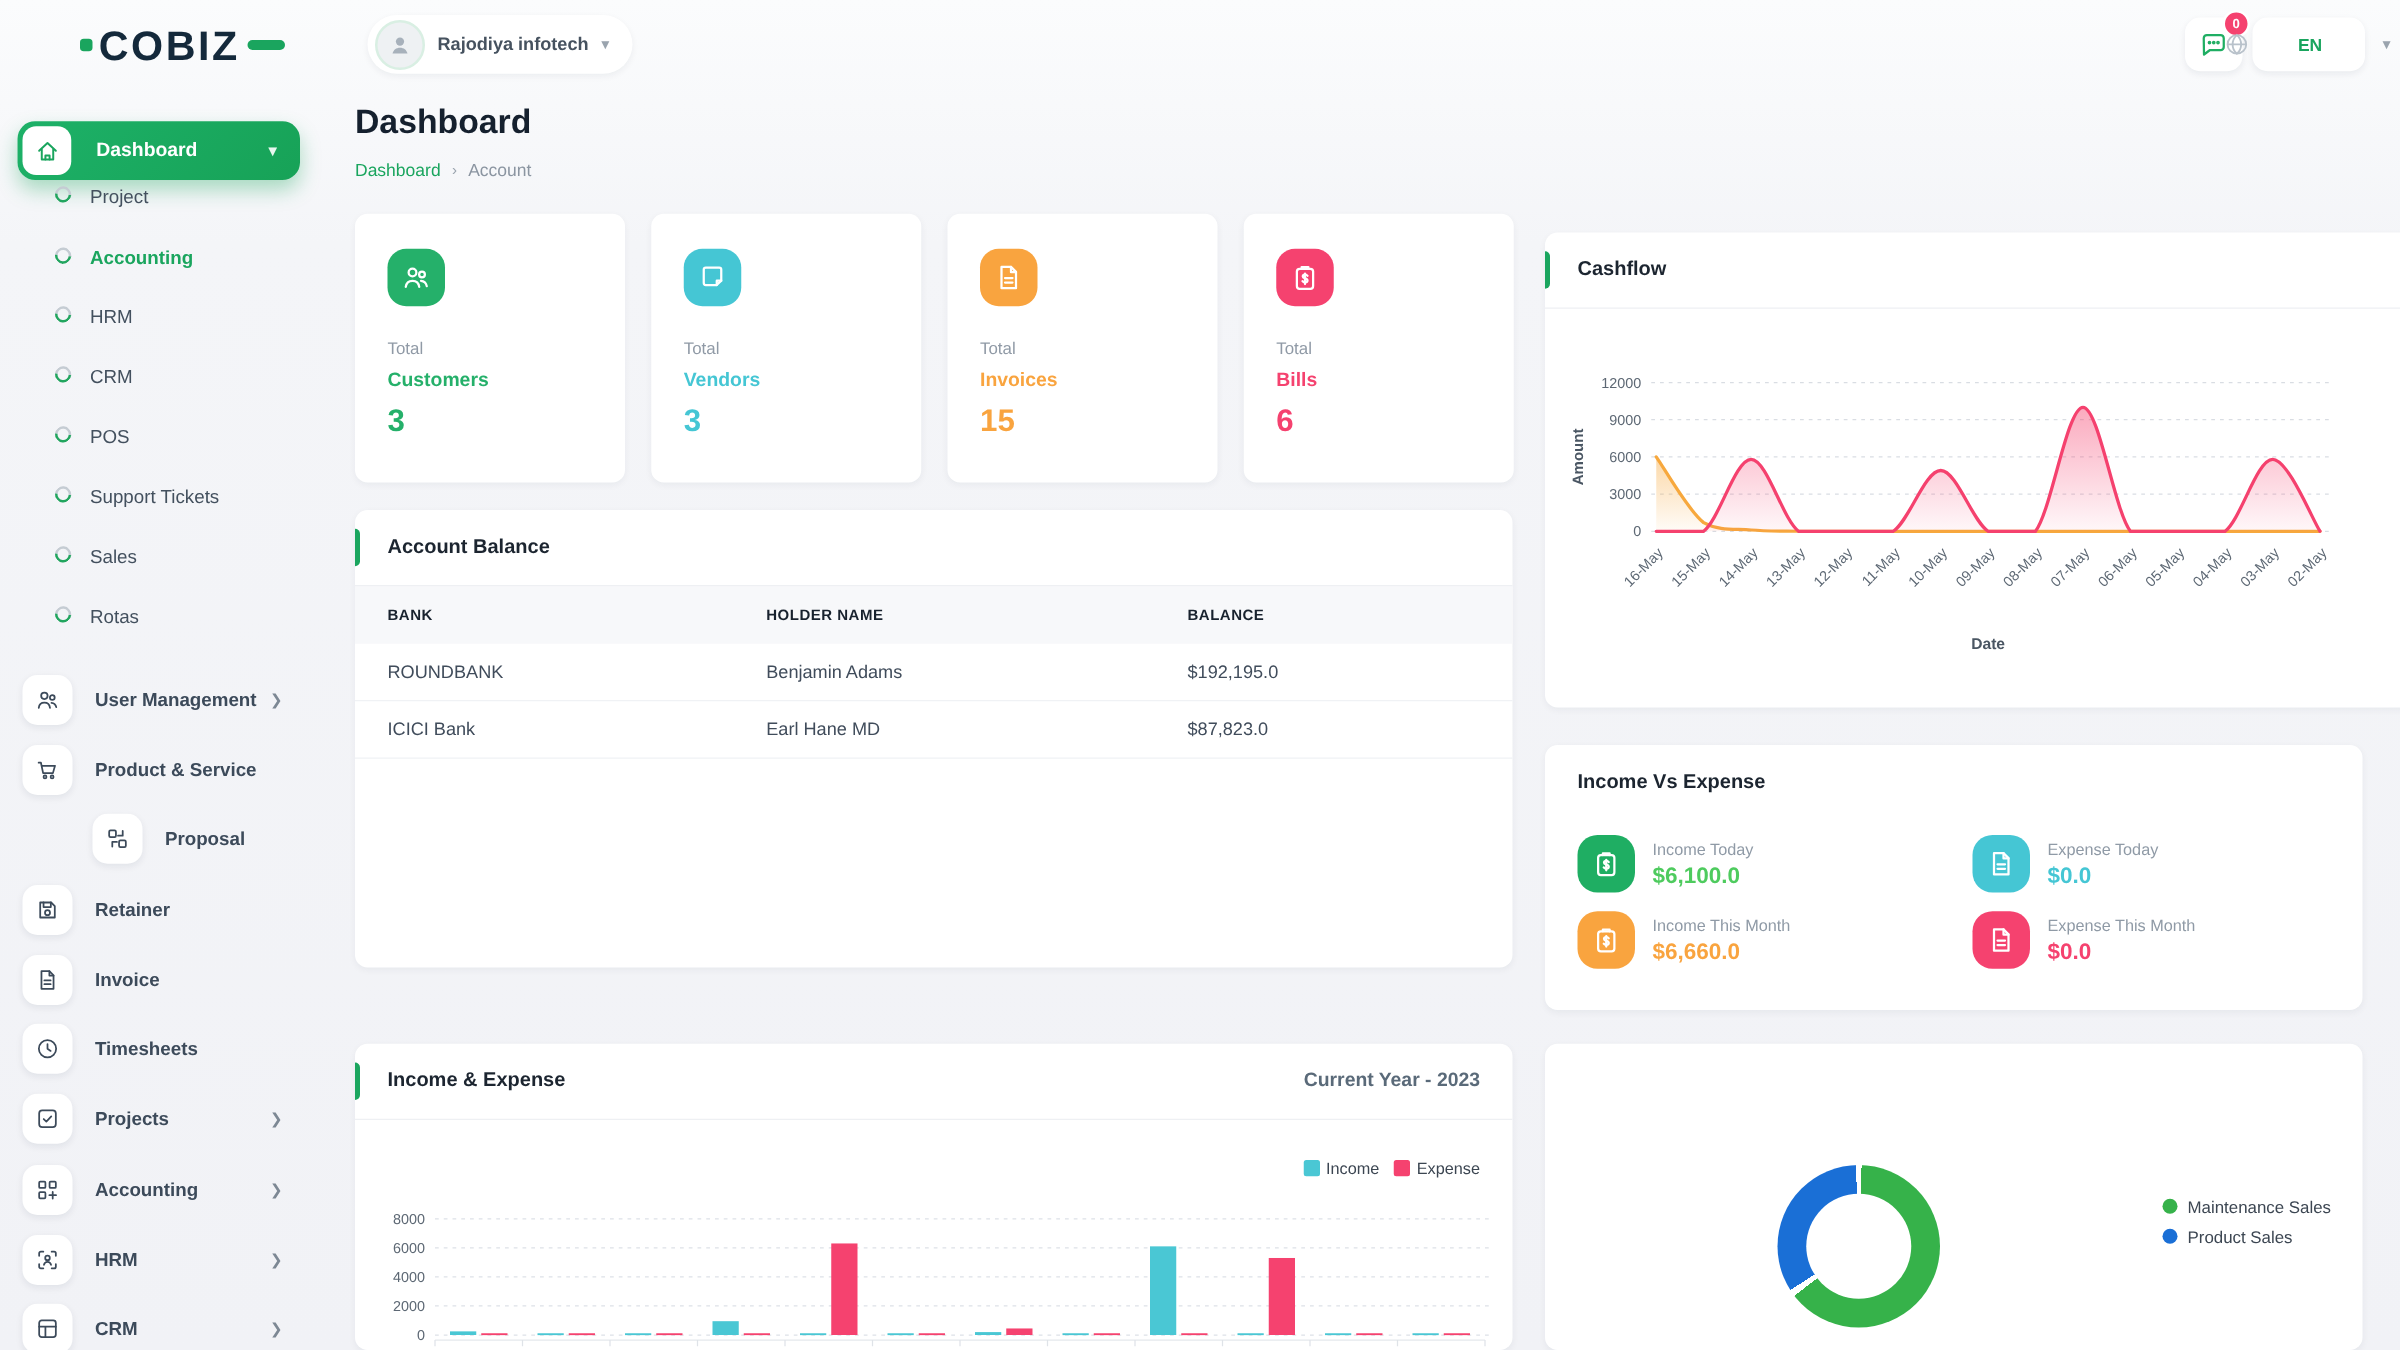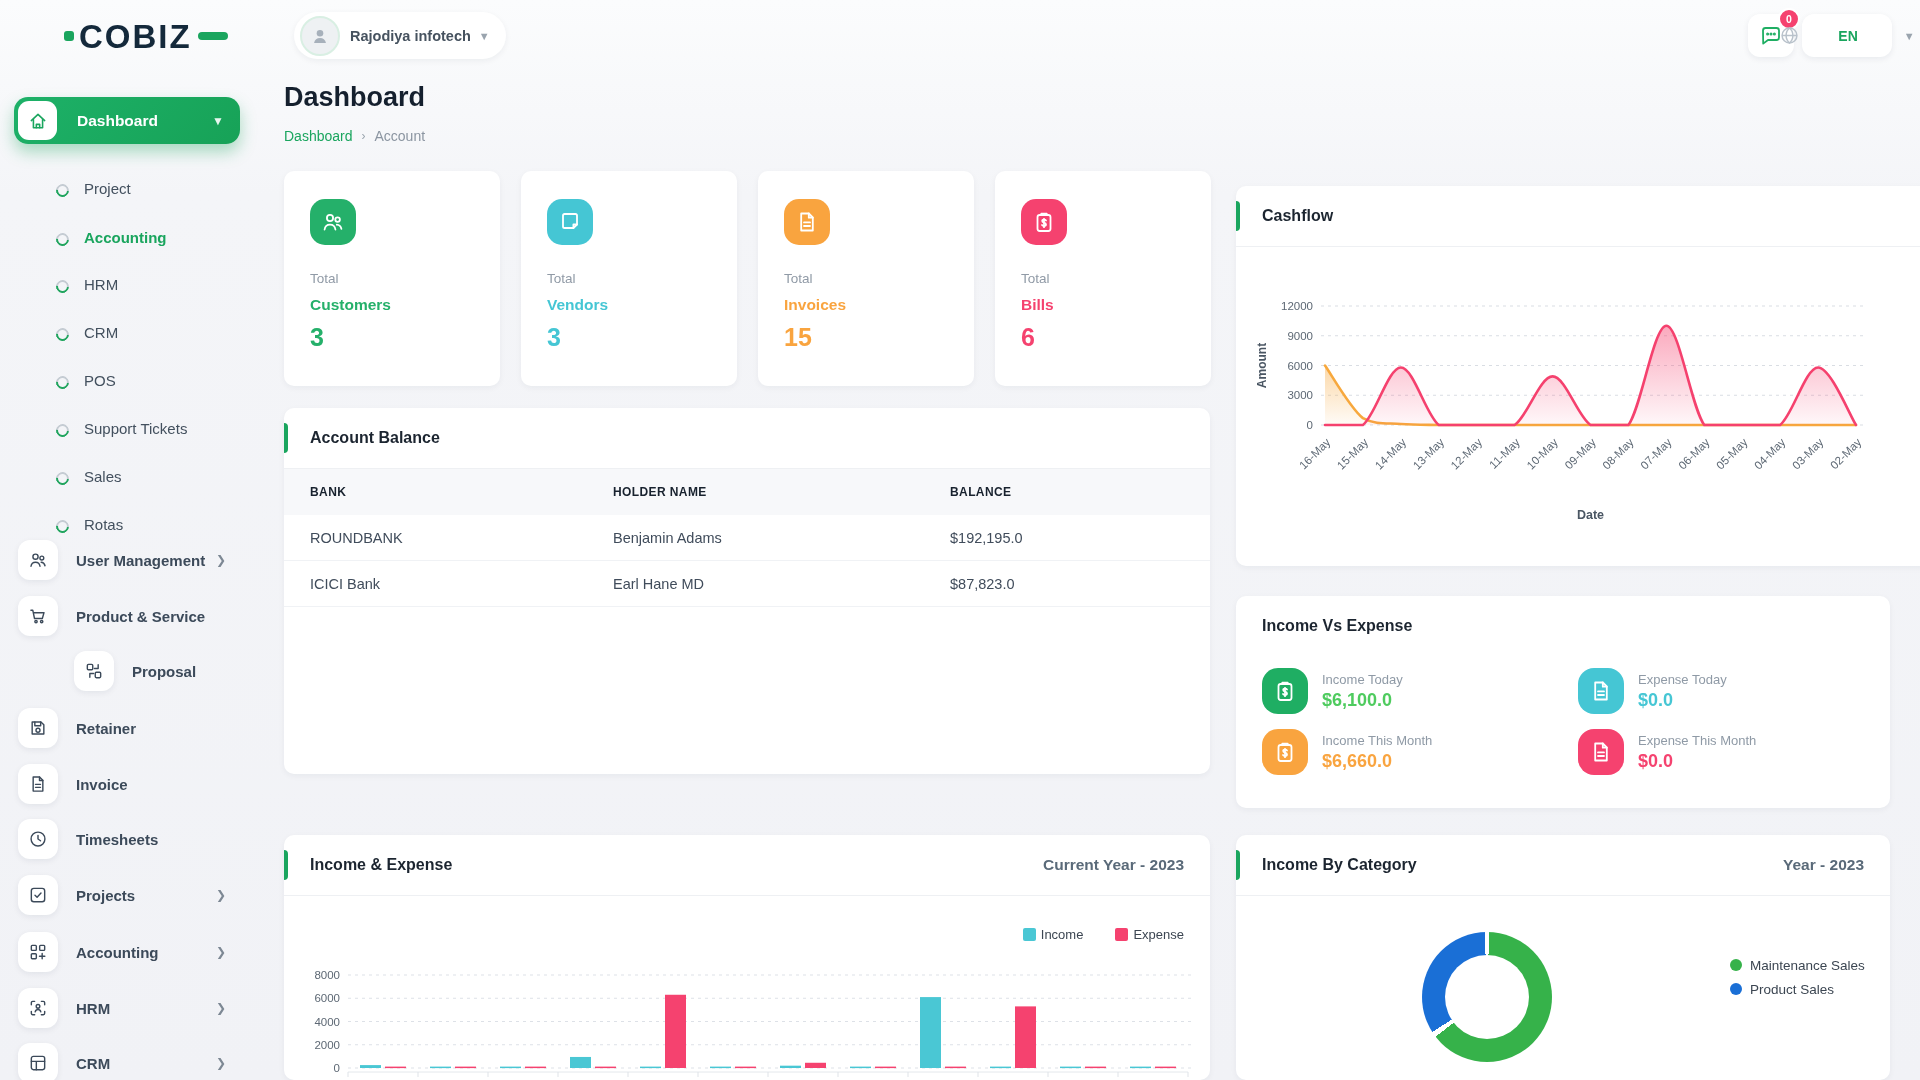--- a/index.html
+++ b/index.html
@@ -29,21 +29,21 @@
   .lang .code{color:#1aa55e;font-weight:700;font-size:14px;}
   
   .sidebar{position:absolute;left:0;top:70px;width:252px;height:1010px;}
   .dash-pill{position:absolute;left:14px;top:27px;width:226px;height:47px;border-radius:14px;
     background:linear-gradient(135deg,#1db168,#17a257);box-shadow:0 8px 16px rgba(24,162,88,.35);
     display:flex;align-items:center;cursor:pointer;}
   .dash-pill .home-chip{width:39px;height:39px;border-radius:11px;background:#fff;margin-left:4px;
     display:flex;align-items:center;justify-content:center;color:#1aa55e;}
   .dash-pill .lbl{color:#fff;font-weight:700;font-size:15.5px;margin-left:20px;}
   .dash-pill .chev{color:#e8f7ef;margin-left:auto;margin-right:16px;font-size:12px;}
-  .sub-item{position:absolute;left:16px;width:252px;height:48px;display:flex;align-items:flex-end;cursor:pointer;}
+  .sub-item{position:absolute;left:4px;width:252px;height:48px;display:flex;align-items:flex-start;cursor:pointer;}
   .bullet{width:9px;height:9px;border-radius:50%;border:2px solid #c5ccd3;border-left-color:#22a55f;
     border-bottom-color:#22a55f;transform:rotate(-40deg);margin-left:40px;flex:none;}
   .sub-item .lbl{margin-left:15px;font-size:15px;color:#43505e;}
   .sub-item.active .lbl{color:#1aa55e;font-weight:700;}
   .chip-item{position:absolute;left:0;width:252px;height:46px;display:flex;align-items:center;cursor:pointer;}
   .chip{width:40px;height:40px;border-radius:12px;background:#fff;box-shadow:0 2px 6px rgba(20,30,50,.07);
     display:flex;align-items:center;justify-content:center;color:#3c4a5a;margin-left:18px;flex:none;}
   .chip-item .lbl{margin-left:18px;font-size:15px;color:#3c4a5a;font-weight:600;}
   .chip-item .arrow{margin-left:auto;margin-right:26px;color:#7d8894;font-size:12px;}
   
@@ -67,21 +67,21 @@
   
   .tbl-head,.tbl-row{display:grid;grid-template-columns:303px 337px 1fr;align-items:center;padding-left:26px;}
   .tbl-head{height:46px;background:#f7f8fa;font-size:12px;font-weight:700;color:#18222e;letter-spacing:.4px;}
   .tbl-row{height:45px;border-bottom:1px solid #f0f2f5;font-size:14.5px;color:#404c5b;}
   
   .ive-item{position:absolute;display:flex;align-items:center;gap:14px;}
   .ive-icon{width:46px;height:46px;border-radius:16px;color:#fff;display:flex;align-items:center;justify-content:center;}
   .ive-label{font-size:13px;color:#8f9aa6;}
   .ive-value{font-size:18px;font-weight:700;margin-top:3px;}
   
-  .legend{position:absolute;display:flex;gap:32px;align-items:center;font-size:13px;color:#3c4652;}
+  .legend{position:absolute;display:flex;gap:12px;align-items:center;font-size:13px;color:#3c4652;}
   .legend .sq{width:13px;height:13px;border-radius:2px;display:inline-block;margin-right:5px;vertical-align:-2px;}
   .donut{position:absolute;left:186px;top:97px;width:130px;height:130px;border-radius:50%;}
   .donut::after{content:"";position:absolute;left:23px;top:23px;width:84px;height:84px;border-radius:50%;background:#fff;}
   .donut-legend{position:absolute;left:494px;top:118px;font-size:13.5px;color:#3c4652;}
   .donut-legend .row{display:flex;align-items:center;gap:8px;height:24px;}
   .dot{width:12px;height:12px;border-radius:50%;flex:none;}
   svg text{font-family:"Liberation Sans",sans-serif;}
 </style>
 </head>
 <body>
@@ -531,25 +531,20 @@
         <rect x="706" y="171.605" width="21" height="1.5" fill="#4ac7d4"></rect>
         <rect x="731" y="111.3875" width="21" height="61.6125" fill="#f5426f"></rect>
         <rect x="776" y="171.605" width="21" height="1.5" fill="#4ac7d4"></rect>
         <rect x="801" y="171.605" width="21" height="1.5" fill="#f5426f"></rect>
         <rect x="846" y="171.605" width="21" height="1.5" fill="#4ac7d4"></rect>
         <rect x="871" y="171.605" width="21" height="1.5" fill="#f5426f"></rect>
       </svg>
   </div>
 
   <div class="card" style="left:1236px;top:835px;width:654px;height:245px;overflow:hidden;">
-    <div class="panel-head divider">
-      <span class="accent"></span>
-      <span class="panel-title">Income By Category</span>
-      <span class="panel-right">Year - 2023</span>
-    </div>
     <div class="donut" id="donut" style="background: conic-gradient(rgb(255, 255, 255) 0deg, rgb(255, 255, 255) 2deg, rgb(54, 178, 74) 2deg, rgb(54, 178, 74) 232.4deg, rgb(255, 255, 255) 232.4deg, rgb(255, 255, 255) 237.4deg, rgb(26, 111, 214) 237.4deg, rgb(26, 111, 214) 358deg, rgb(255, 255, 255) 358deg, rgb(255, 255, 255) 360deg);"></div>
     <div class="donut-legend" id="donut-legend">
         <div class="row">
           <span class="dot" style="background: rgb(54, 178, 74);"></span>
           <span>Maintenance Sales</span>
         </div>
         <div class="row">
           <span class="dot" style="background: rgb(26, 111, 214);"></span>
           <span>Product Sales</span>
         </div>

